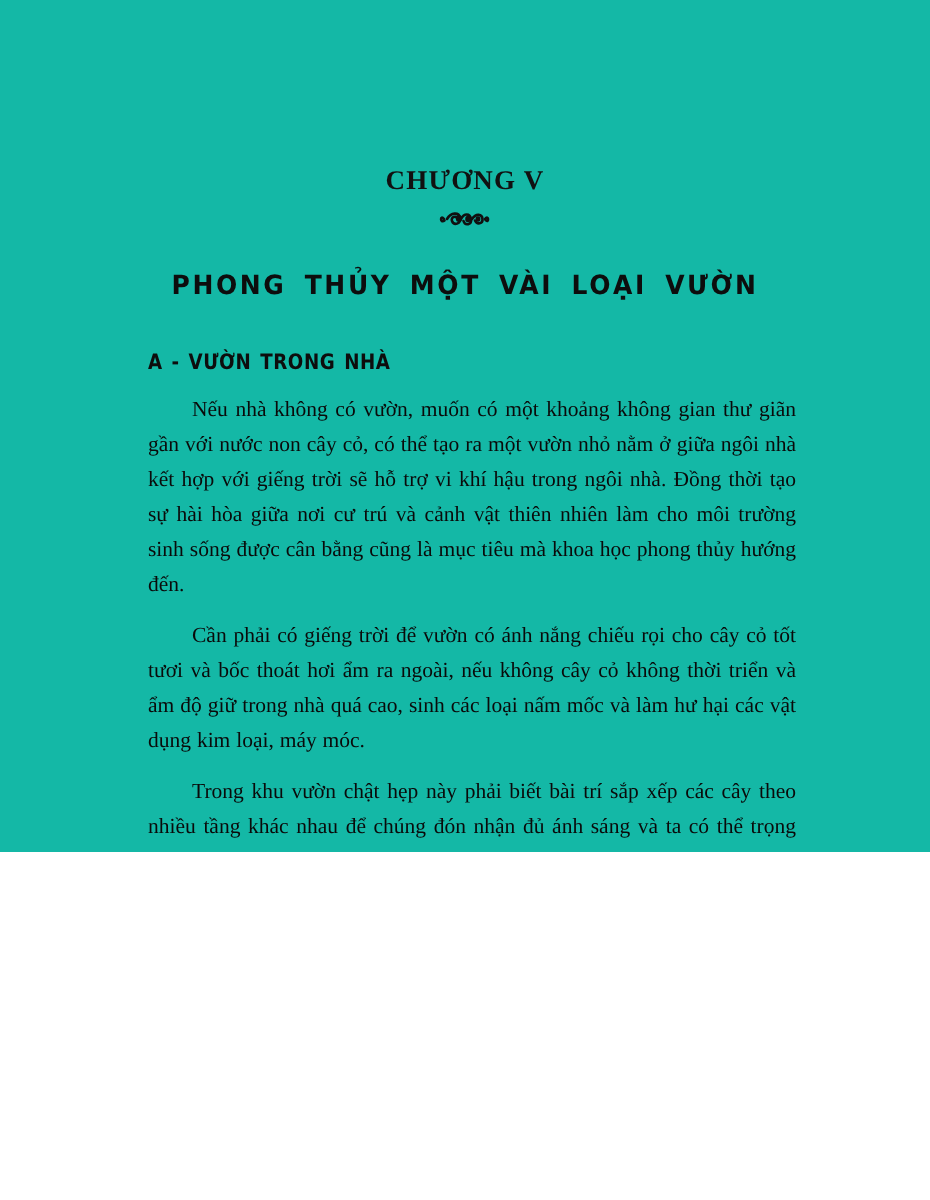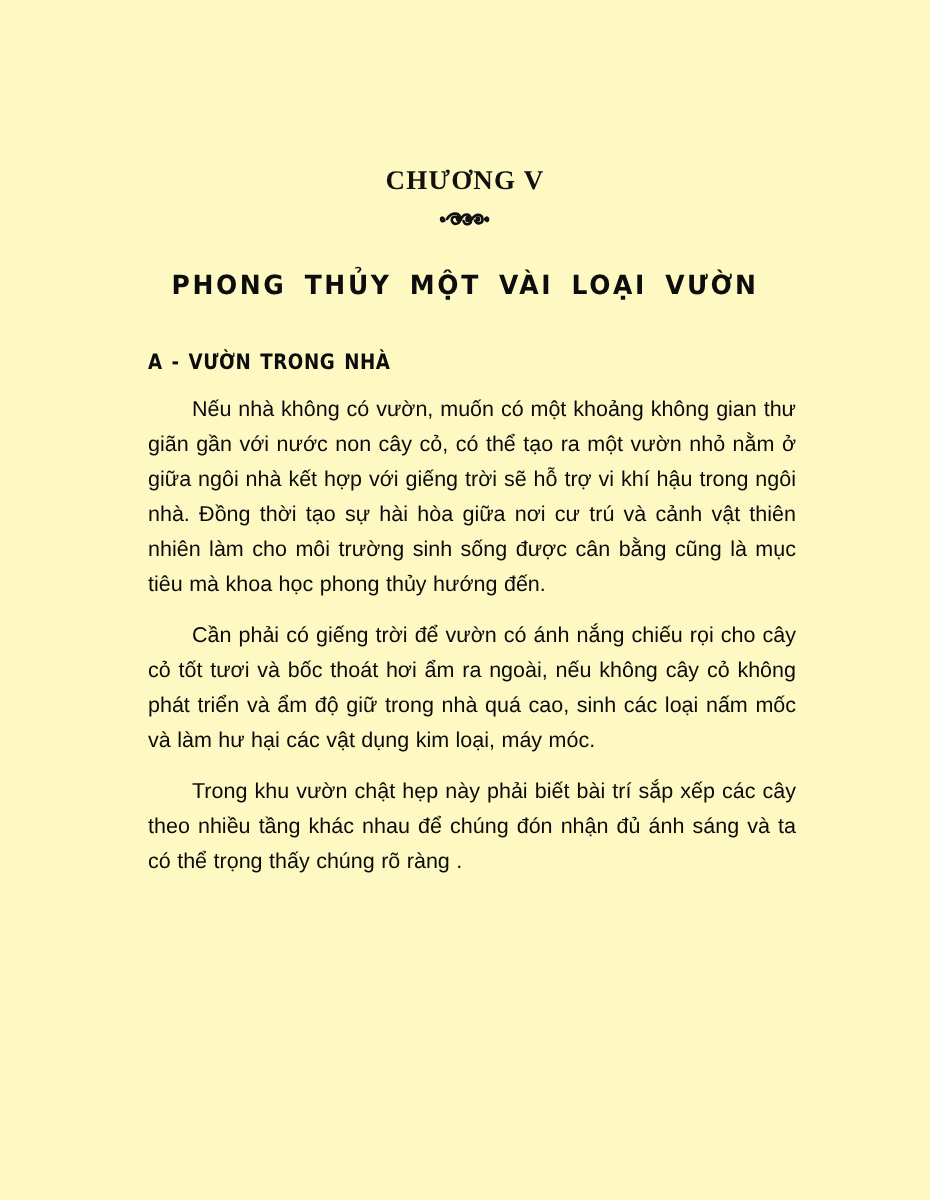--- a/index.html
+++ b/index.html
@@ -5,22 +5,22 @@
 <style>
   html, body {
     margin: 0;
     padding: 0;
     background: #ffffff;
   }
 
   #page {
     position: relative;
     width: 930px;
-    height: 1200px;
-    background: #fef9c3;
+    height: 852px;
+    background: #14b8a6;
     overflow: hidden;
     font-family: "Liberation Serif", "DejaVu Serif", serif;
     color: #000000;
     -webkit-font-smoothing: none;
   }
 
   
   .chapter-title {
     position: absolute;
     top: 167px;
@@ -86,21 +86,21 @@
     position: absolute;
     top: 392px;
     left: 148px;
     width: 648px;
   }
 
   #body-copy p {
     margin: 0 0 16px 0;
     text-indent: 44px;
     text-align: justify;
-    font-family: Liberation Sans, sans-serif;
+    font-family: Liberation Serif, serif;
     font-size: 21.5px;
     line-height: 35px;
     color: #0a0a0a;
     word-spacing: 0.5px;
     -moz-font-feature-settings: "liga" 0;
     font-feature-settings: "liga" 0;
   }
 
   #body-copy p:last-child { margin-bottom: 0; }
 
@@ -132,17 +132,17 @@
       </g>
     </svg>
   </div>
 
   <div class="section-heading">PHONG THỦY MỘT VÀI LOẠI VƯỜN</div>
 
   <div class="sub-heading">A - VƯỜN TRONG NHÀ</div>
 
   <div id="body-copy">
     <p>Nếu nhà không có vườn, muốn có một khoảng không gian thư giãn gần với nước non cây cỏ, có thể tạo ra một vườn nhỏ nằm ở giữa ngôi nhà kết hợp với giếng trời sẽ hỗ trợ vi khí hậu trong ngôi nhà. Đồng thời tạo sự hài hòa giữa nơi cư trú và cảnh vật thiên nhiên làm cho môi trường sinh sống được cân bằng cũng là mục tiêu mà khoa học phong thủy hướng đến.</p>
-    <p>Cần phải có giếng trời để vườn có ánh nắng chiếu rọi cho cây cỏ tốt tươi và bốc thoát hơi ẩm ra ngoài, nếu không cây cỏ không phát triển và ẩm độ giữ trong nhà quá cao, sinh các loại nấm mốc và làm hư hại các vật dụng kim loại, máy móc.</p>
+    <p>Cần phải có giếng trời để vườn có ánh nắng chiếu rọi cho cây cỏ tốt tươi và bốc thoát hơi ẩm ra ngoài, nếu không cây cỏ không thời triển và ẩm độ giữ trong nhà quá cao, sinh các loại nấm mốc và làm hư hại các vật dụng kim loại, máy móc.</p>
     <p>Trong khu vườn chật hẹp này phải biết bài trí sắp xếp các cây theo nhiều tầng khác nhau để chúng đón nhận đủ ánh sáng và ta có thể trọng thấy chúng rõ ràng .</p>
   </div>
 
 </div>
 
 </body></html>

